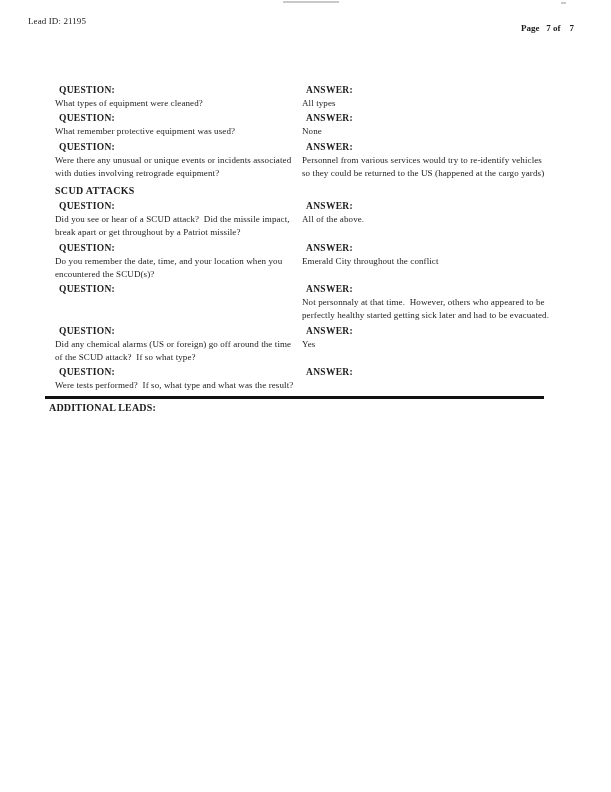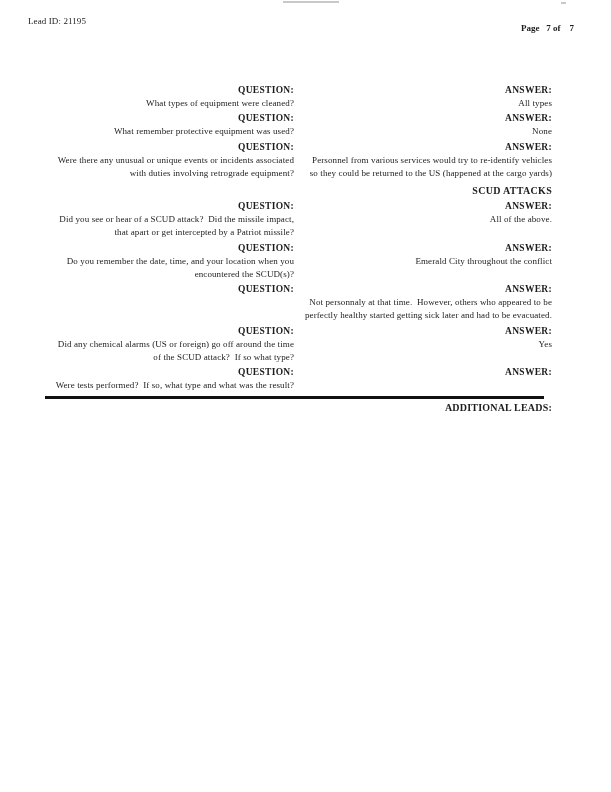--- a/index.html
+++ b/index.html
@@ -19,21 +19,21 @@
 
   .lead-id {
     position: absolute; left: 28px; top: 16px;
     font-size: 9px; letter-spacing: 0.1px;
   }
   .page-indicator {
     position: absolute; left: 521px; top: 23px;
     font-size: 9px; white-space: pre; font-weight: bold;
   }
 
-  .content { position: absolute; left: 55px; top: 81px; width: 497px; text-align: right; }
+  .content { position: absolute; left: 55px; top: 81px; width: 497px; }
 
   .qa { display: flex; margin-top: 1.5px; }
   .col-q { width: 247px; padding-right: 8px; box-sizing: border-box; flex: none; }
   .col-a { width: 250px; flex: none; }
 
   .lbl {
     font-weight: bold; font-size: 9.5px; line-height: 14px;
     padding-left: 4px; letter-spacing: 0.3px;
   }
   .txt {
@@ -100,21 +100,21 @@
         <div class="lbl">ANSWER:</div>
         <div class="txt">Personnel from various services would try to re-identify vehicles so they could be returned to the US (happened at the cargo yards)</div>
       </div>
     </div>
 
     <div class="section-header">SCUD ATTACKS</div>
 
     <div class="qa">
       <div class="col-q">
         <div class="lbl">QUESTION:</div>
-        <div class="txt">Did you see or hear of a SCUD attack?  Did the missile impact, that apart or get intercepted by a Patriot missile?</div>
+        <div class="txt">Did you see or hear of a SCUD attack?  Did the missile impact, break apart or get throughout by a Patriot missile?</div>
       </div>
       <div class="col-a">
         <div class="lbl">ANSWER:</div>
         <div class="txt">All of the above.</div>
       </div>
     </div>
 
     <div class="qa">
       <div class="col-q">
         <div class="lbl">QUESTION:</div>

